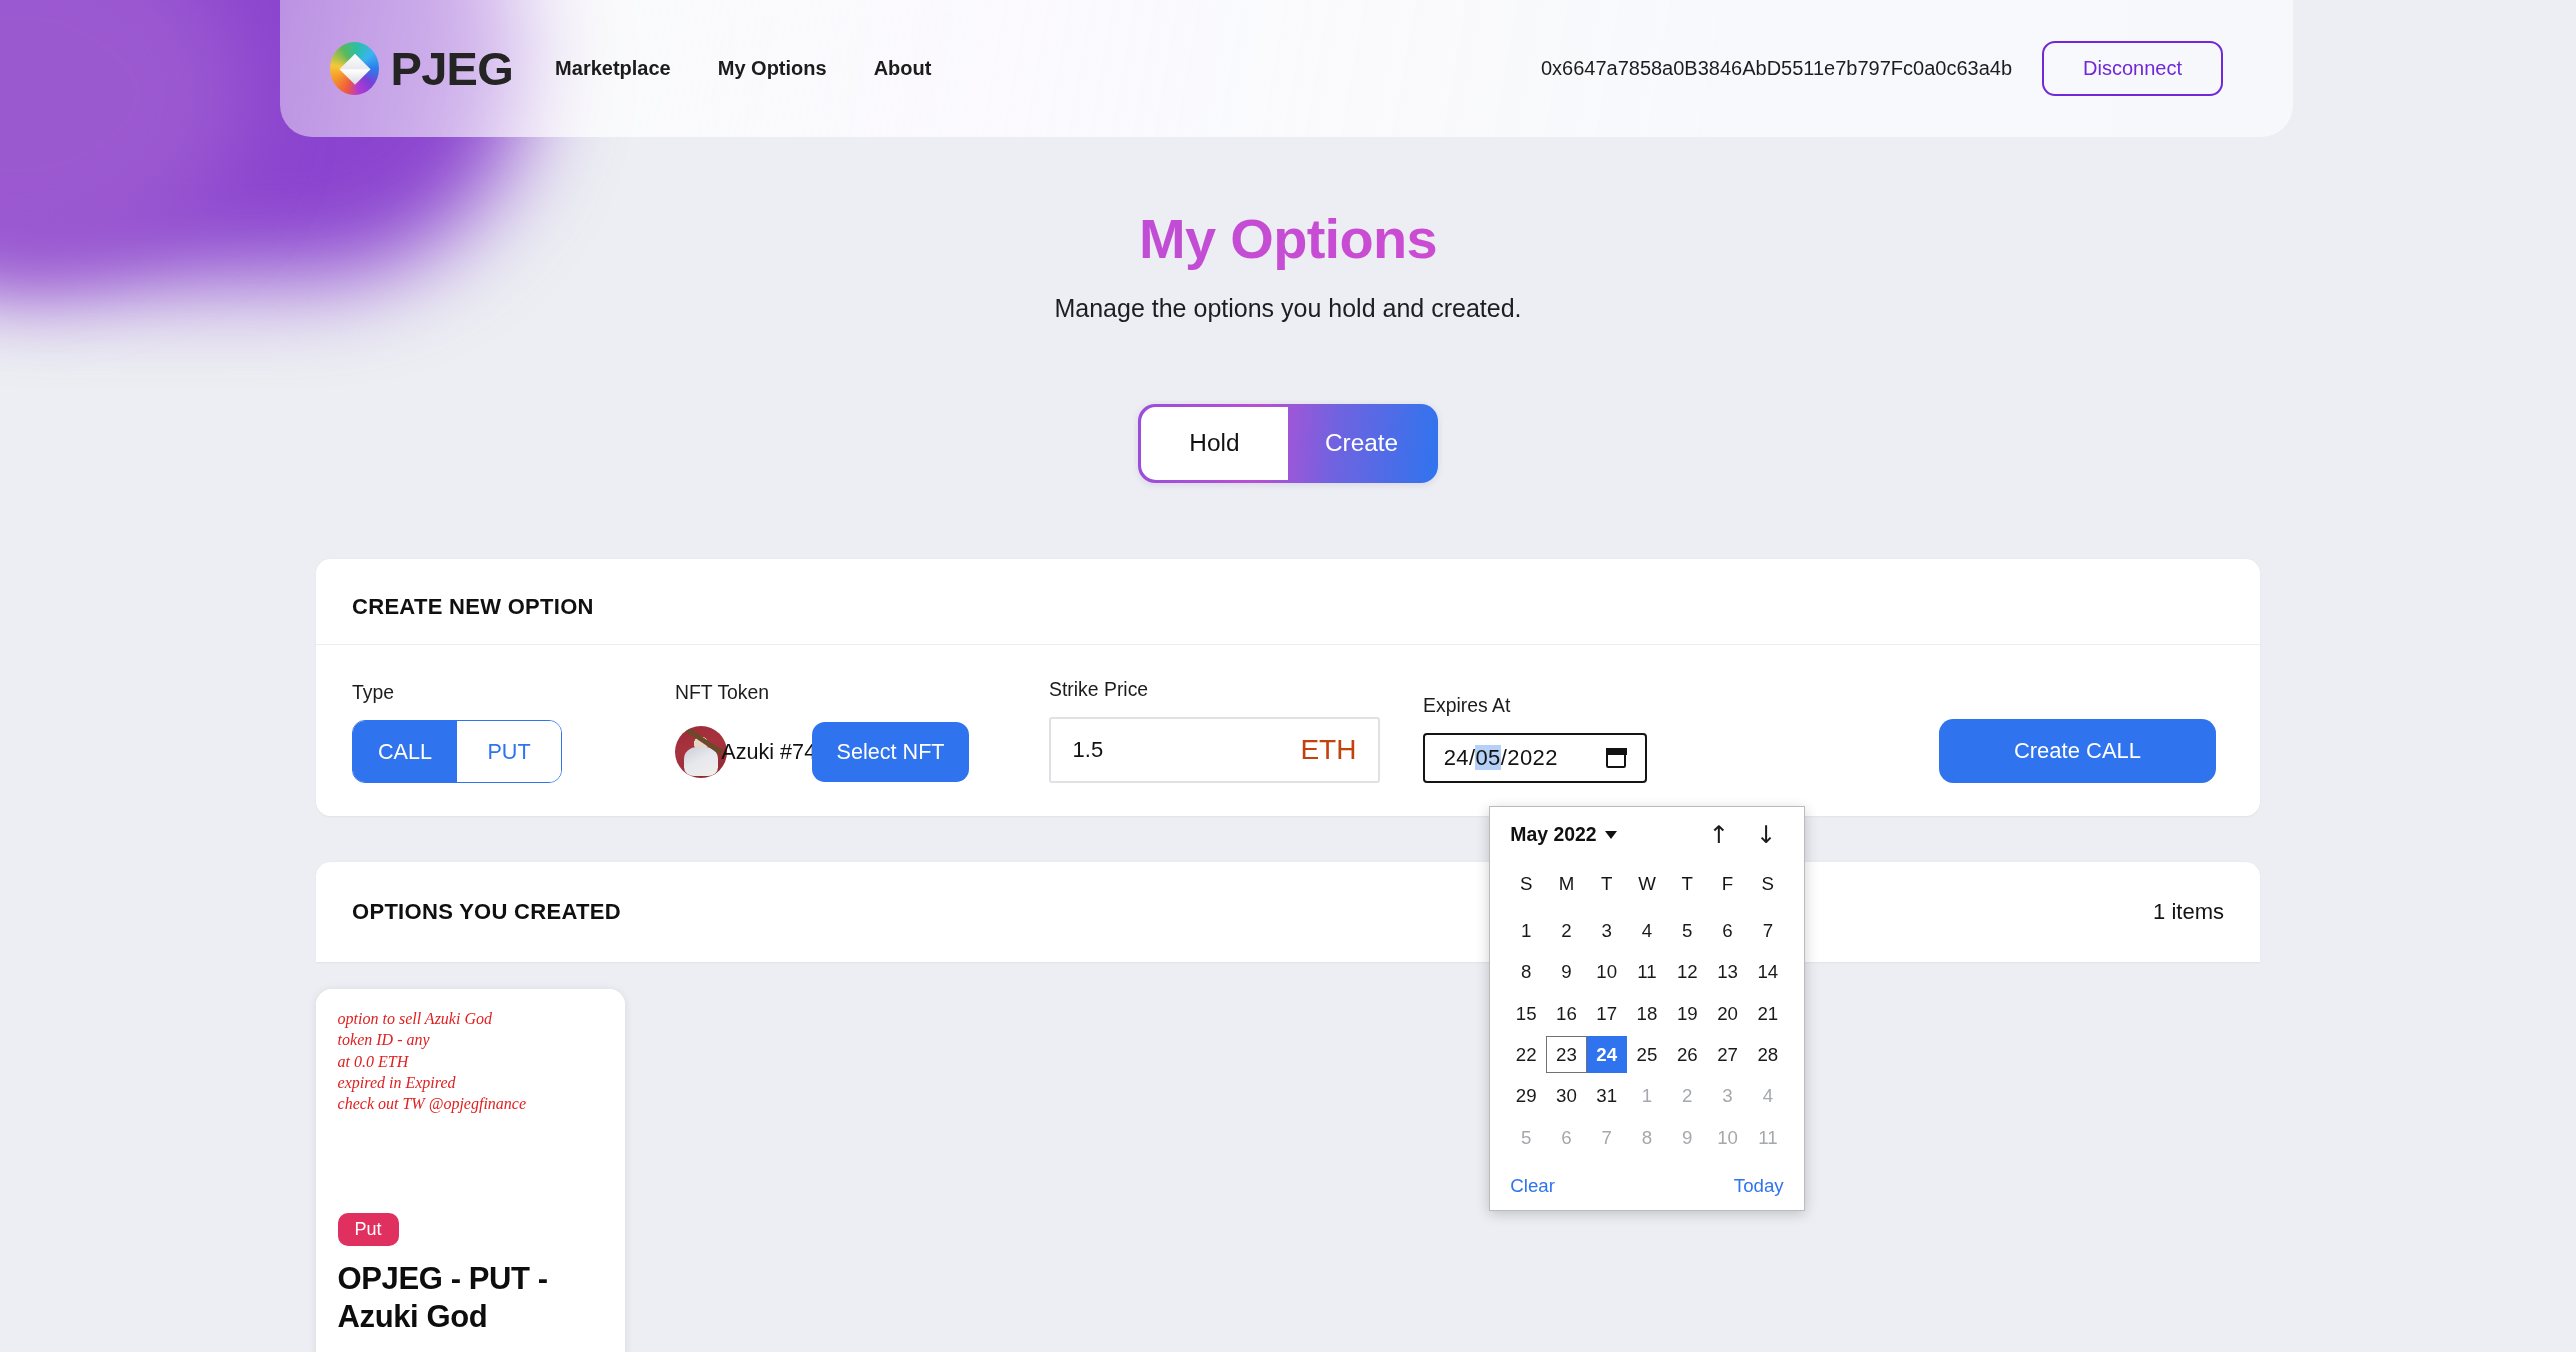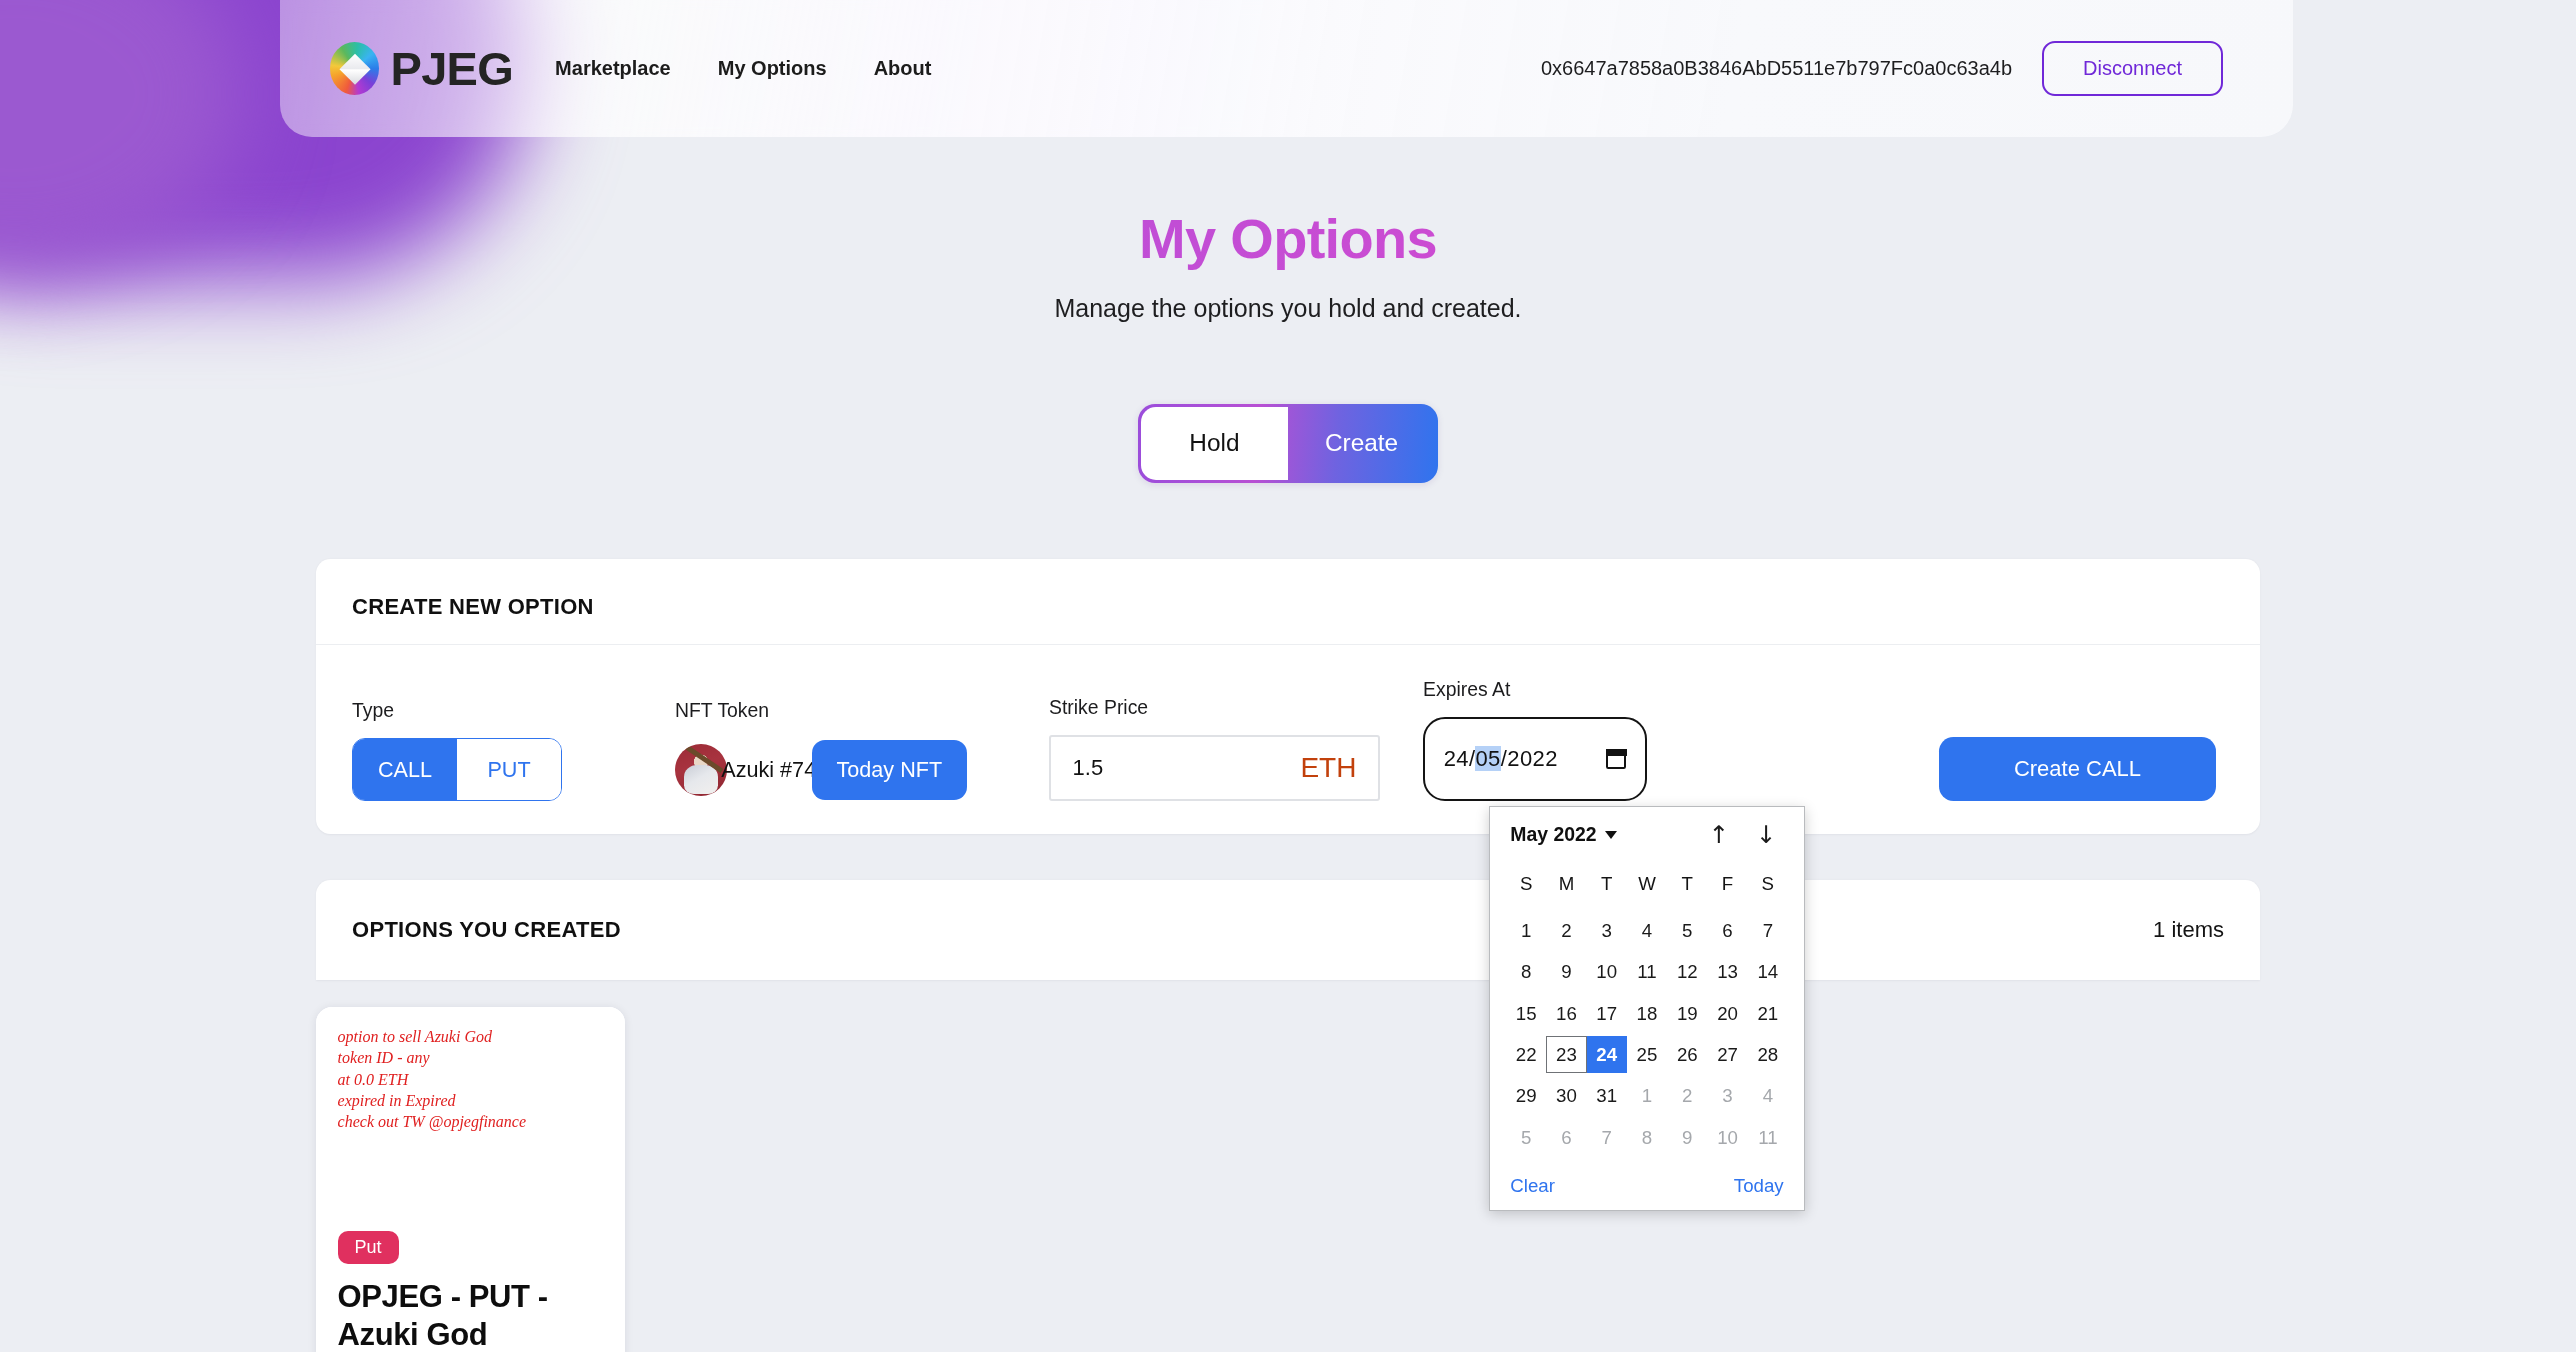--- a/index.html
+++ b/index.html
@@ -323,23 +323,23 @@
     font-size: 22px; font-family: inherit;
     color: #121212;
     width: 100%;
     background: transparent;
   }
   .strike-unit { font-size: 28px; color: #c2410c; }
 
   
   .field-expires { width: 388px; position: relative; }
   .date-input-box {
-    width: 224px; height: 84px;
+    width: 224px; height: 50px;
     border: 2.9px solid #141414;
-    border-radius: 22px;
+    border-radius: 4px;
     display: flex; align-items: center;
     padding: 0 18.7px;
     background: #fff;
     gap: 11.5px;
     cursor: text;
   }
   .date-text { font-size: 22px; color: #121212; letter-spacing: 0.4px; white-space: nowrap; }
   .date-text .seg-sel { background: #b5d1f7; }
   .cal-glyph {
     margin-left: auto;
@@ -547,21 +547,21 @@
           <button class="type-seg on">CALL</button>
           <button class="type-seg off">PUT</button>
         </div>
       </div>
 
       <div class="field field-nft">
         <span class="field-label">NFT Token</span>
         <div class="nft-row">
           <div class="nft-avatar"></div>
           <span class="nft-name">Azuki #741</span>
-          <button class="select-nft-btn">Today NFT</button>
+          <button class="select-nft-btn">Select NFT</button>
         </div>
       </div>
 
       <div class="field field-strike">
         <span class="field-label">Strike Price</span>
         <div class="strike-input-wrap">
           <input class="strike-input" type="text" value="1.5" style="">
           <span class="strike-unit">ETH</span>
         </div>
       </div>

